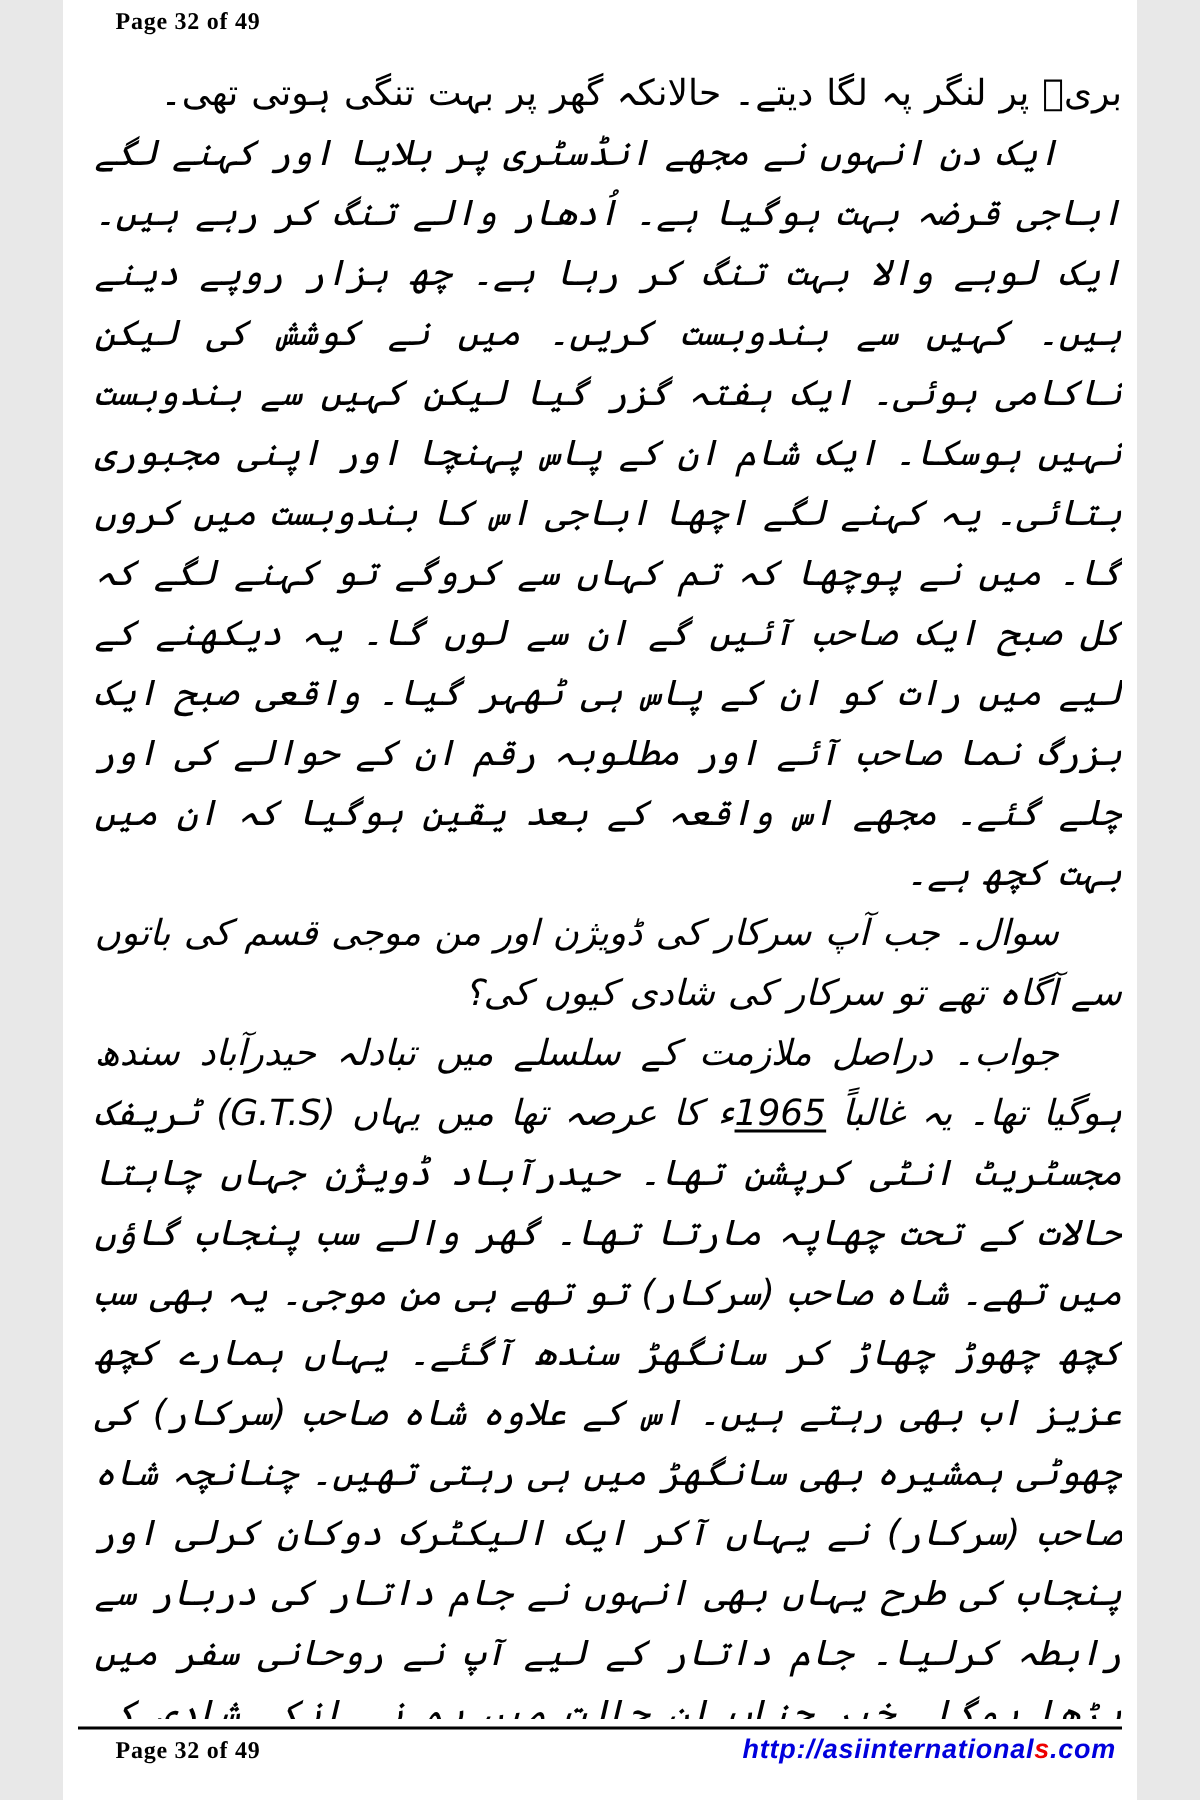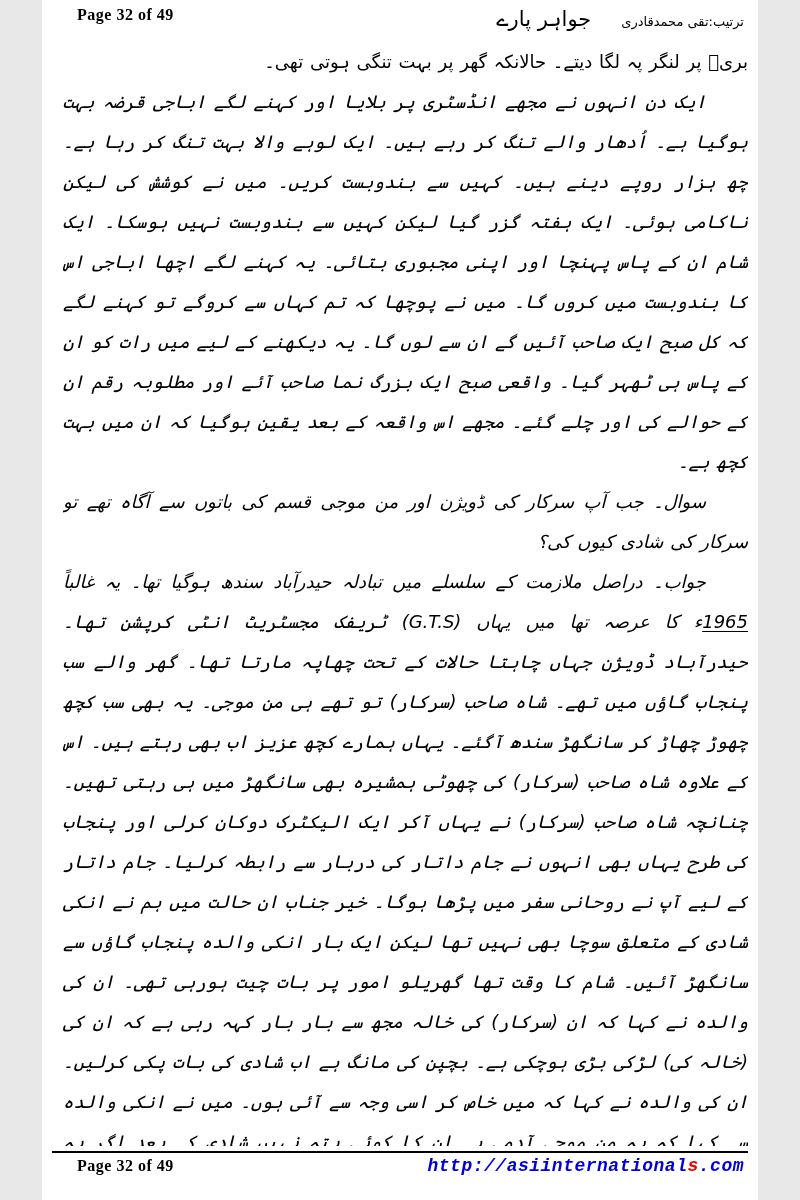--- a/index.html
+++ b/index.html
@@ -17,53 +17,49 @@
     font-family:"Liberation Serif", serif; font-weight:bold;
     font-size:16px; letter-spacing:0.5px; white-space:nowrap;
   }
   .header-right { display:flex; align-items:baseline; gap:30px; direction:ltr; }
   .book-title  { font-size:21px; line-height:26px; white-space:nowrap; }
   .compiler    { font-size:13px; line-height:26px; white-space:nowrap; }
   
   .body {
     position:absolute; top:42px; left:21px; right:10px; height:1104px;
     overflow:hidden; direction:rtl; text-align:justify;
-    font-size:18px; line-height:40px; word-spacing:1px;
+    font-size:24px; line-height:40px; word-spacing:1px;
   }
   .body p { margin:0; padding:0; }
   .para { text-indent:42px;font-style:italic; }
   .cont { text-indent:0; }
   .year { text-decoration:underline; text-underline-offset:3px; }
   
   .footer-rule {
     position:absolute; top:1151px; left:10px; right:10px;
     border-top:2px solid #000000; height:0;
   }
   .footer {
     position:absolute; top:1156px; left:35px; right:14px;
     display:flex; justify-content:space-between; align-items:baseline;
   }
   .site-url {
-    font-family:Liberation Mono, monospace; font-style:italic; font-weight:bold;
+    font-family:Liberation Sans, sans-serif; font-style:italic; font-weight:bold;
     font-size:18px; color:#0000dd; text-decoration:none; white-space:nowrap;
     letter-spacing:0.5px;
   }
   .site-url .red-letter { color:#ee0000; }
 </style>
 </head>
 <body>
 
 <div class="page">
 
   <div class="header">
     <span class="page-label">Page 32 of 49</span>
-    <span class="header-right">
-      <span class="book-title" lang="ur" dir="rtl">جواہر پارے</span>
-      <span class="compiler" lang="ur" dir="rtl">ترتیب:تقی محمدقادری</span>
-    </span>
   </div>
 
   <div class="body" lang="ur" dir="rtl">
     <p class="cont">بریؒ پر لنگر پہ لگا دیتے۔ حالانکہ گھر پر بہت تنگی ہوتی تھی۔</p>
     <p class="para">ایک دن انہوں نے مجھے انڈسٹری پر بلایا اور کہنے لگے اباجی قرضہ بہت ہوگیا ہے۔ اُدھار والے تنگ کر رہے ہیں۔ ایک لوہے والا بہت تنگ کر رہا ہے۔ چھ ہزار روپے دینے ہیں۔ کہیں سے بندوبست کریں۔ میں نے کوشش کی لیکن ناکامی ہوئی۔ ایک ہفتہ گزر گیا لیکن کہیں سے بندوبست نہیں ہوسکا۔ ایک شام ان کے پاس پہنچا اور اپنی مجبوری بتائی۔ یہ کہنے لگے اچھا اباجی اس کا بندوبست میں کروں گا۔ میں نے پوچھا کہ تم کہاں سے کروگے تو کہنے لگے کہ کل صبح ایک صاحب آئیں گے ان سے لوں گا۔ یہ دیکھنے کے لیے میں رات کو ان کے پاس ہی ٹھہر گیا۔ واقعی صبح ایک بزرگ نما صاحب آئے اور مطلوبہ رقم ان کے حوالے کی اور چلے گئے۔ مجھے اس واقعہ کے بعد یقین ہوگیا کہ ان میں بہت کچھ ہے۔</p>
     <p class="para">سوال۔ جب آپ سرکار کی ڈویژن اور من موجی قسم کی باتوں سے آگاہ تھے تو سرکار کی شادی کیوں کی؟</p>
     <p class="para"><span>جواب۔ دراصل ملازمت کے سلسلے میں تبادلہ حیدرآباد سندھ ہوگیا تھا۔ یہ غالباً </span><span class="year">1965</span><span>ء کا عرصہ تھا میں یہاں (G.T.S) ٹریفک مجسٹریٹ انٹی کرپشن تھا۔ حیدرآباد ڈویژن جہاں چاہتا حالات کے تحت چھاپہ مارتا تھا۔ گھر والے سب پنجاب گاؤں میں تھے۔ شاہ صاحب (سرکار) تو تھے ہی من موجی۔ یہ بھی سب کچھ چھوڑ چھاڑ کر سانگھڑ سندھ آگئے۔ یہاں ہمارے کچھ عزیز اب بھی رہتے ہیں۔ اس کے علاوہ شاہ صاحب (سرکار) کی چھوٹی ہمشیرہ بھی سانگھڑ میں ہی رہتی تھیں۔ چنانچہ شاہ صاحب (سرکار) نے یہاں آکر ایک الیکٹرک دوکان کرلی اور پنجاب کی طرح یہاں بھی انہوں نے جام داتار کی دربار سے رابطہ کرلیا۔ جام داتار کے لیے آپ نے روحانی سفر میں پڑھا ہوگا۔ خیر جناب ان حالت میں ہم نے انکی شادی کے متعلق سوچا بھی نہیں تھا لیکن ایک بار انکی والدہ پنجاب گاؤں سے سانگھڑ آئیں۔ شام کا وقت تھا گھریلو امور پر بات چیت ہورہی تھی۔ ان کی والدہ نے کہا کہ ان (سرکار) کی خالہ مجھ سے بار بار کہہ رہی ہے کہ ان کی (خالہ کی) لڑکی بڑی ہوچکی ہے۔ بچپن کی مانگ ہے اب شادی کی بات پکی کرلیں۔ ان کی والدہ نے کہا کہ میں خاص کر اسی وجہ سے آئی ہوں۔ میں نے انکی والدہ سے کہا کہ یہ من موجی آدمی ہے ان کا کوئی پتہ نہیں شادی کے بعد اگر یہ اپنی بیوی کو بھی اس طرح چھوڑ کر بھاگتے رہے تو ایک نئی مصیبت ہمارے گلے میں پڑ جائے گی۔ شاہ صاحب (سرکار) نزدیک بیٹھے ہماری باتیں سن رہے تھے۔ یہ سن کر شاہ صاب (سرکار) کہنے لگے کہ اباجی ساری عمر ایسا تو نہیں رہوں گا۔ یہ بات سن کر ان کی والدہ اور میں نے یہ فیصلہ کیا کہ ان کی شادی کر دینی چاہیے۔ چنانچہ گاؤں آکر ان کی والدہ نے شادی کی بات پکی کردی۔ دن تاریخ مقرر ہوئے اور ٹھیک ٹھاک طریقے سے ان کی شادی ہوگئی۔ یاد پڑتا ہے کہ انہوں نے شادی سے قبل یا کچھ عرصہ بعد سانگھڑ کی دکان بھی ختم کردی تھی اور گوجر خان آکر مین روڈ پر کچھ عرصہ الیکٹرک یا اسپیئر پارٹس کی دکان لگائی تھی۔ آخر میں راولپنڈی میں انڈسٹری لگائی تھی جس کا تذکرہ پہلے ہو چکا ہے۔</span></p>
 
   </div>
 

